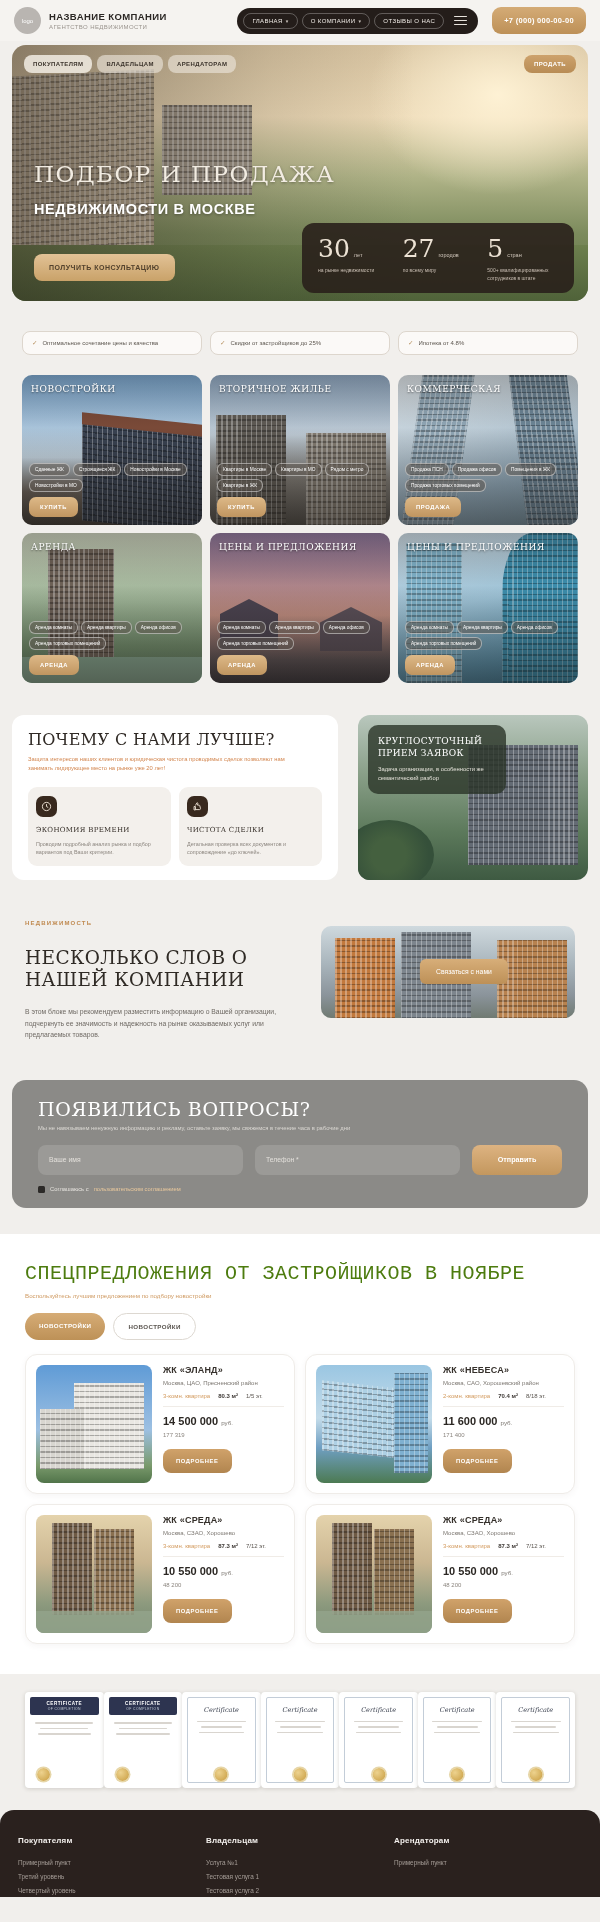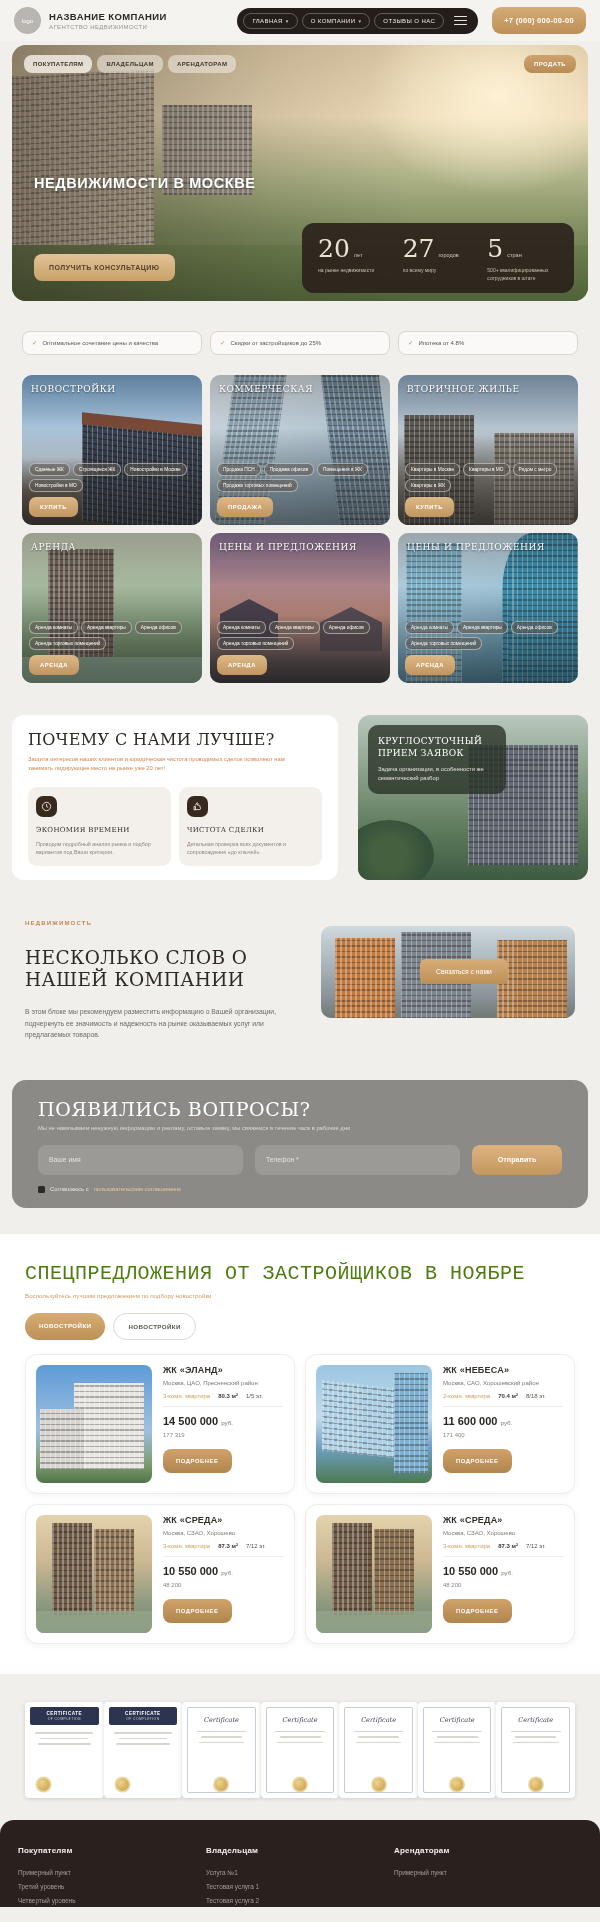--- a/index.html
+++ b/index.html
@@ -147,21 +147,21 @@
   .o-rooms { color:#d29a5e; }
   .o-area { color:#3e3935; font-weight:bold; }
   .o-floor { color:#5c5751; }
   .o-price { margin-top:8px; font-size:11px; font-weight:bold; color:#2b2723; }
   .o-cur { font-size:6.2px; font-weight:normal; color:#7d7872; }
   .o-perm { font-size:6px; color:#8b857f; margin-top:5px; }
   .o-btn { display:inline-block; margin-top:11px; background:linear-gradient(180deg,#d0a26a,#b1854f);
     color:#fff; font-size:5.8px; font-weight:bold; letter-spacing:.6px; padding:9px 13px; border-radius:8px; cursor:pointer; }
 
   
-  .certs { display:flex; margin:28px 25px 0; }
+  .certs { display:flex; margin:18px 25px 0; }
   .cert { flex:1; height:96px; background:#fff; border-radius:4px; padding:5px;
     box-shadow:0 1px 4px rgba(60,50,40,.18); position:relative; cursor:pointer; }
   .cert.ornate { border:none; }
   .cert-inner { position:absolute; inset:5px; border:1.5px solid #c3cdd8; border-radius:2px; padding:6px 4px 4px; }
   .cert-head { background:#2d3450; border-radius:2px; padding:4px 2px; text-align:center; }
   .cert-head .c1 { display:block; color:#fff; font-size:4.6px; letter-spacing:.5px; font-weight:bold; }
   .cert-head .c2 { display:block; color:#c3cdd8; font-size:3.4px; margin-top:1.5px; letter-spacing:.4px; }
   .cert-script { text-align:center; font-family:"DejaVu Serif","Liberation Serif",serif; font-style:italic;
     font-size:6.5px; color:#3c4250; margin-top:2px; }
   .cert-lines { margin-top:7px; display:flex; flex-direction:column; gap:4px; align-items:center; }
@@ -221,27 +221,28 @@
   <div class="bldg winz" style="left:150px;top:60px;width:90px;height:90px;background-color:#9c9284;"></div>
   <div class="bldg" style="left:0;bottom:0;width:100%;height:56px;background:linear-gradient(180deg,#6d7f4e,#4f6239);"></div>
   <div class="hero-shade"></div>
   <div class="hero-top">
     <span class="hchip first">ПОКУПАТЕЛЯМ</span>
     <span class="hchip">ВЛАДЕЛЬЦАМ</span>
     <span class="hchip">АРЕНДАТОРАМ</span>
     <span class="sell-chip">ПРОДАТЬ</span>
   </div>
   <div class="hero-title">
+    <div class="ht1">ПОДБОР И ПРОДАЖА</div>
     <div class="ht2">НЕДВИЖИМОСТИ В МОСКВЕ</div>
   </div>
   <span class="hero-cta">ПОЛУЧИТЬ КОНСУЛЬТАЦИЮ</span>
   <div class="stats">
     <div class="stat">
       <div class="stat-top">
-          <span class="stat-val">20</span>
+          <span class="stat-val">30</span>
           <span class="stat-unit">лет</span>
         </div>
       <div class="stat-cap">на рынке недвижимости</div>
     </div>
     <div class="stat">
       <div class="stat-top">
           <span class="stat-val">27</span>
           <span class="stat-unit">городов</span>
         </div>
       <div class="stat-cap">по всему миру</div>
@@ -282,47 +283,47 @@
     <div class="cat-tags">
       <span class="tag">Сданные ЖК</span>
       <span class="tag">Строящиеся ЖК</span>
       <span class="tag">Новостройки в Москве</span>
       <span class="tag">Новостройки в МО</span>
     </div>
     <span class="cat-btn">КУПИТЬ</span>
   </div>
 
   <div class="cat-card">
+    <div class="cat-img img2">
+      <div class="bldg winz" style="left:6px;top:40px;width:70px;height:110px;background-color:#5e5a54;"></div>
+      <div class="bldg winz" style="right:4px;top:58px;width:80px;height:92px;background-color:#837c72;"></div>
+    </div>
+    <div class="cat-title">ВТОРИЧНОЕ ЖИЛЬЕ</div>
+    <div class="cat-tags">
+      <span class="tag">Квартиры в Москве</span>
+      <span class="tag">Квартиры в МО</span>
+      <span class="tag">Рядом с метро</span>
+      <span class="tag">Квартиры в ЖК</span>
+    </div>
+    <span class="cat-btn">КУПИТЬ</span>
+  </div>
+
+  <div class="cat-card">
     <div class="cat-img img6" style="background:linear-gradient(165deg,#dde4e9 0%,#b9c9d4 40%,#90a9ba 70%,#74909f 100%);">
       <div class="bldg winz" style="left:14px;top:0;width:52px;height:150px;background-color:#8fa5b4;transform:skewX(-8deg);"></div>
       <div class="bldg winz" style="right:2px;top:0;width:58px;height:150px;background-color:#6c8495;transform:skewX(7deg);"></div>
     </div>
     <div class="cat-title">КОММЕРЧЕСКАЯ</div>
     <div class="cat-tags">
       <span class="tag">Продажа ПСН</span>
       <span class="tag">Продажа офисов</span>
       <span class="tag">Помещения в ЖК</span>
       <span class="tag">Продажа торговых помещений</span>
     </div>
     <span class="cat-btn">ПРОДАЖА</span>
-  </div>
-
-  <div class="cat-card">
-    <div class="cat-img img2">
-      <div class="bldg winz" style="left:6px;top:40px;width:70px;height:110px;background-color:#5e5a54;"></div>
-      <div class="bldg winz" style="right:4px;top:58px;width:80px;height:92px;background-color:#837c72;"></div>
-    </div>
-    <div class="cat-title">ВТОРИЧНОЕ ЖИЛЬЕ</div>
-    <div class="cat-tags">
-      <span class="tag">Квартиры в Москве</span>
-      <span class="tag">Квартиры в МО</span>
-      <span class="tag">Рядом с метро</span>
-      <span class="tag">Квартиры в ЖК</span>
-    </div>
-    <span class="cat-btn">КУПИТЬ</span>
   </div>
 
   <div class="cat-card">
     <div class="cat-img img4">
       <div class="bldg winz" style="left:26px;top:16px;width:66px;height:110px;background-color:#6d6157;"></div>
       <div class="bldg" style="left:0;bottom:0;width:100%;height:26px;background:#88a791;"></div>
     </div>
     <div class="cat-title">АРЕНДА</div>
     <div class="cat-tags">
       <span class="tag">Аренда комнаты</span>

